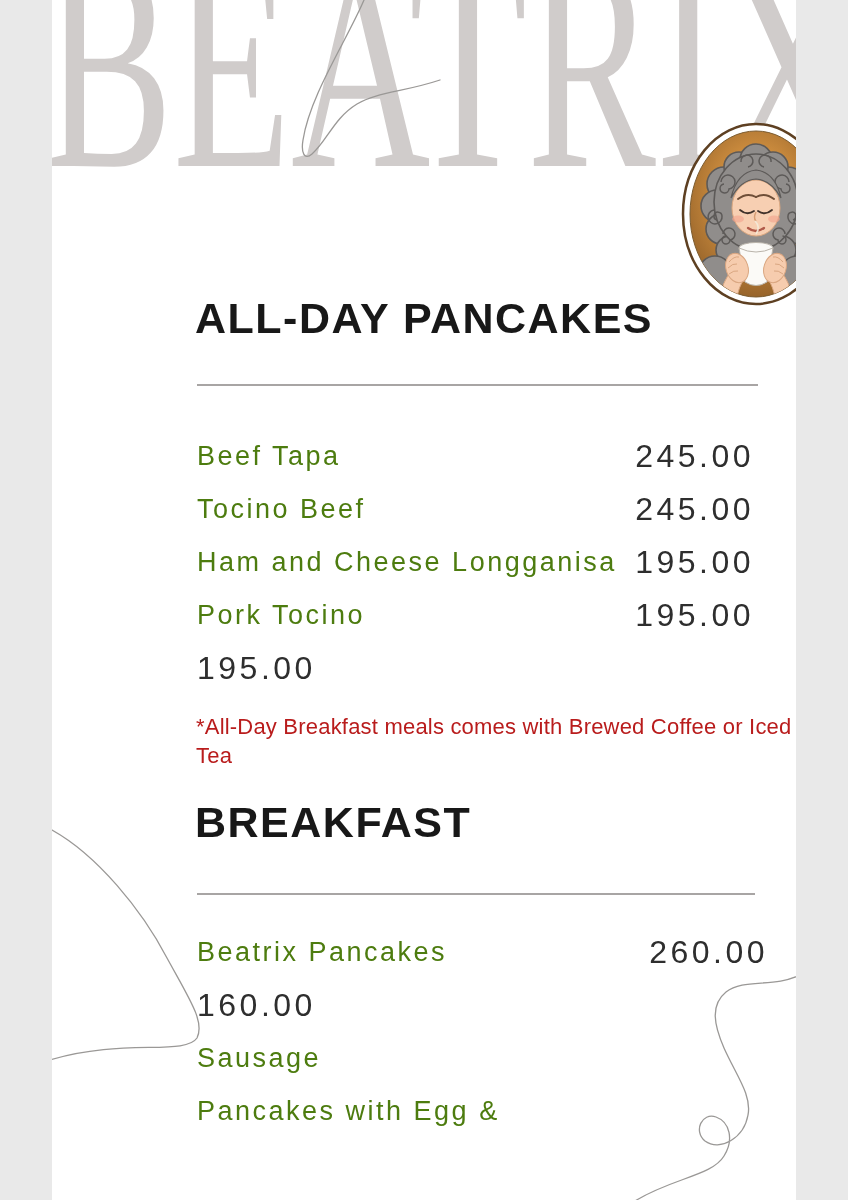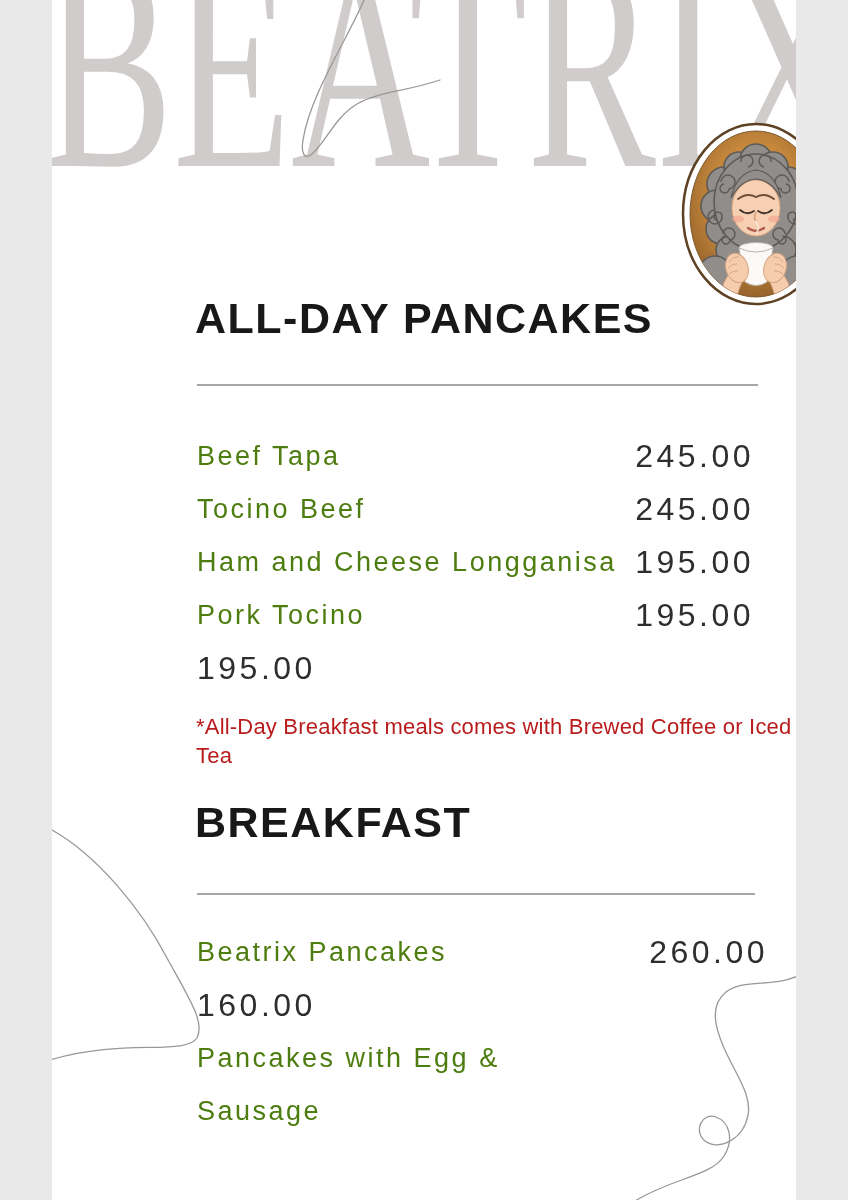--- a/index.html
+++ b/index.html
@@ -214,19 +214,19 @@
         <div class="item-name">
           <span class="nline">Beatrix Pancakes</span>
         </div>
         <div class="item-price">260.00</div>
       </div>
       <div class="menu-row">
         <div class="item-price">160.00</div>
       </div>
       <div class="menu-row">
         <div class="item-name">
+          <span class="nline">Sausage</span>
           <span class="nline">Pancakes with Egg &amp;</span>
-          <span class="nline">Sausage</span>
         </div>
       </div>
     </div>
 
 </div>
 
 </body></html>

